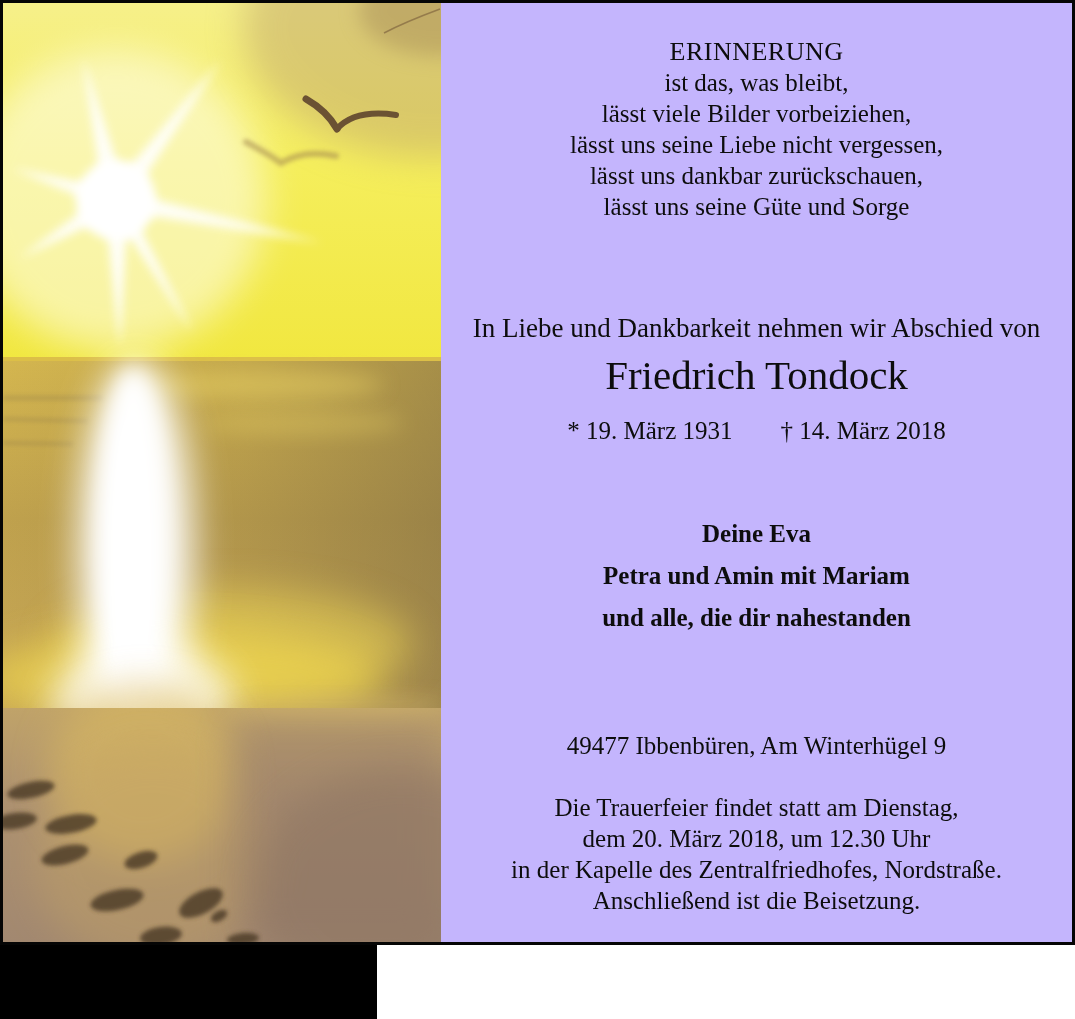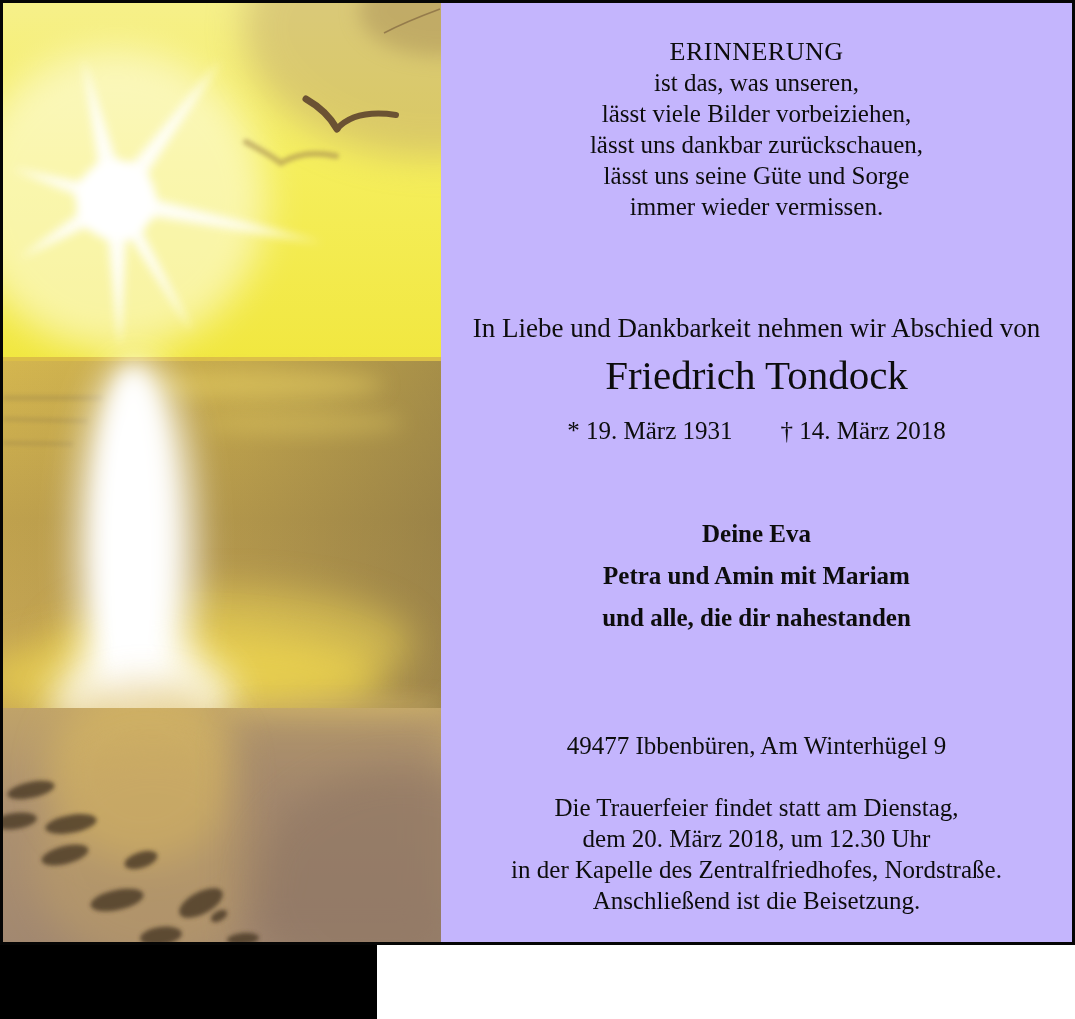--- a/index.html
+++ b/index.html
@@ -152,25 +152,25 @@
         <ellipse cx="216" cy="913" rx="9" ry="5" transform="rotate(-30 216 913)"></ellipse>
         <ellipse cx="158" cy="933" rx="21" ry="9" transform="rotate(-8 158 933)"></ellipse>
         <ellipse cx="240" cy="936" rx="16" ry="6" transform="rotate(-5 240 936)"></ellipse>
       </g>
     </svg>
 
     <div id="textpanel">
 
       <div class="tblock poem">
         <div class="poem-title">ERINNERUNG</div>
-        <div>ist das, was unseren,</div>
+        <div>ist das, was bleibt,</div>
         <div>lässt viele Bilder vorbeiziehen,</div>
+        <div>lässt uns seine Liebe nicht vergessen,</div>
         <div>lässt uns dankbar zurückschauen,</div>
         <div>lässt uns seine Güte und Sorge</div>
-        <div>immer wieder vermissen.</div>
       </div>
 
       <div class="tblock intro">In Liebe und Dankbarkeit nehmen wir Abschied von</div>
 
       <div class="tblock deceased-name">Friedrich Tondock</div>
 
       <div class="tblock dates">
         <span class="birth">* 19. März 1931</span><span class="death">† 14. März 2018</span>
       </div>
 

